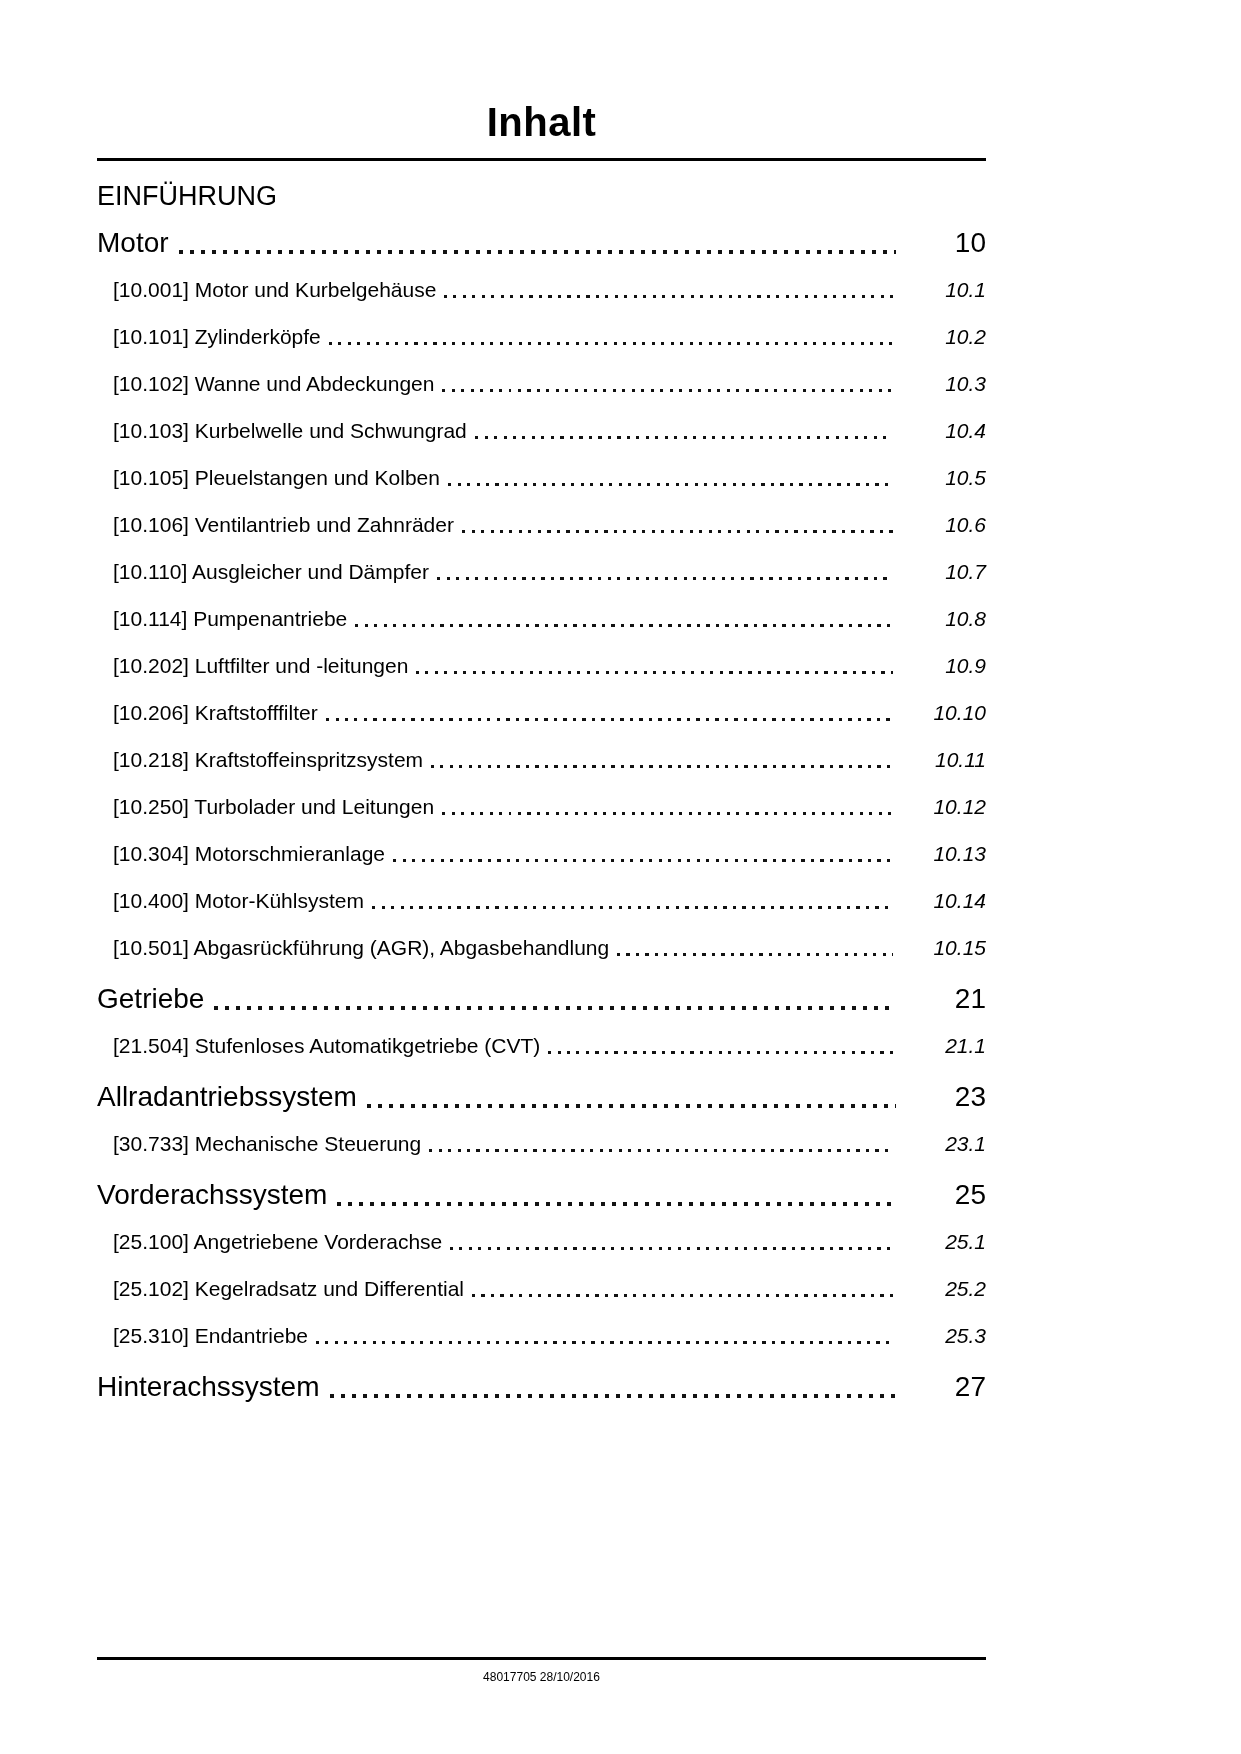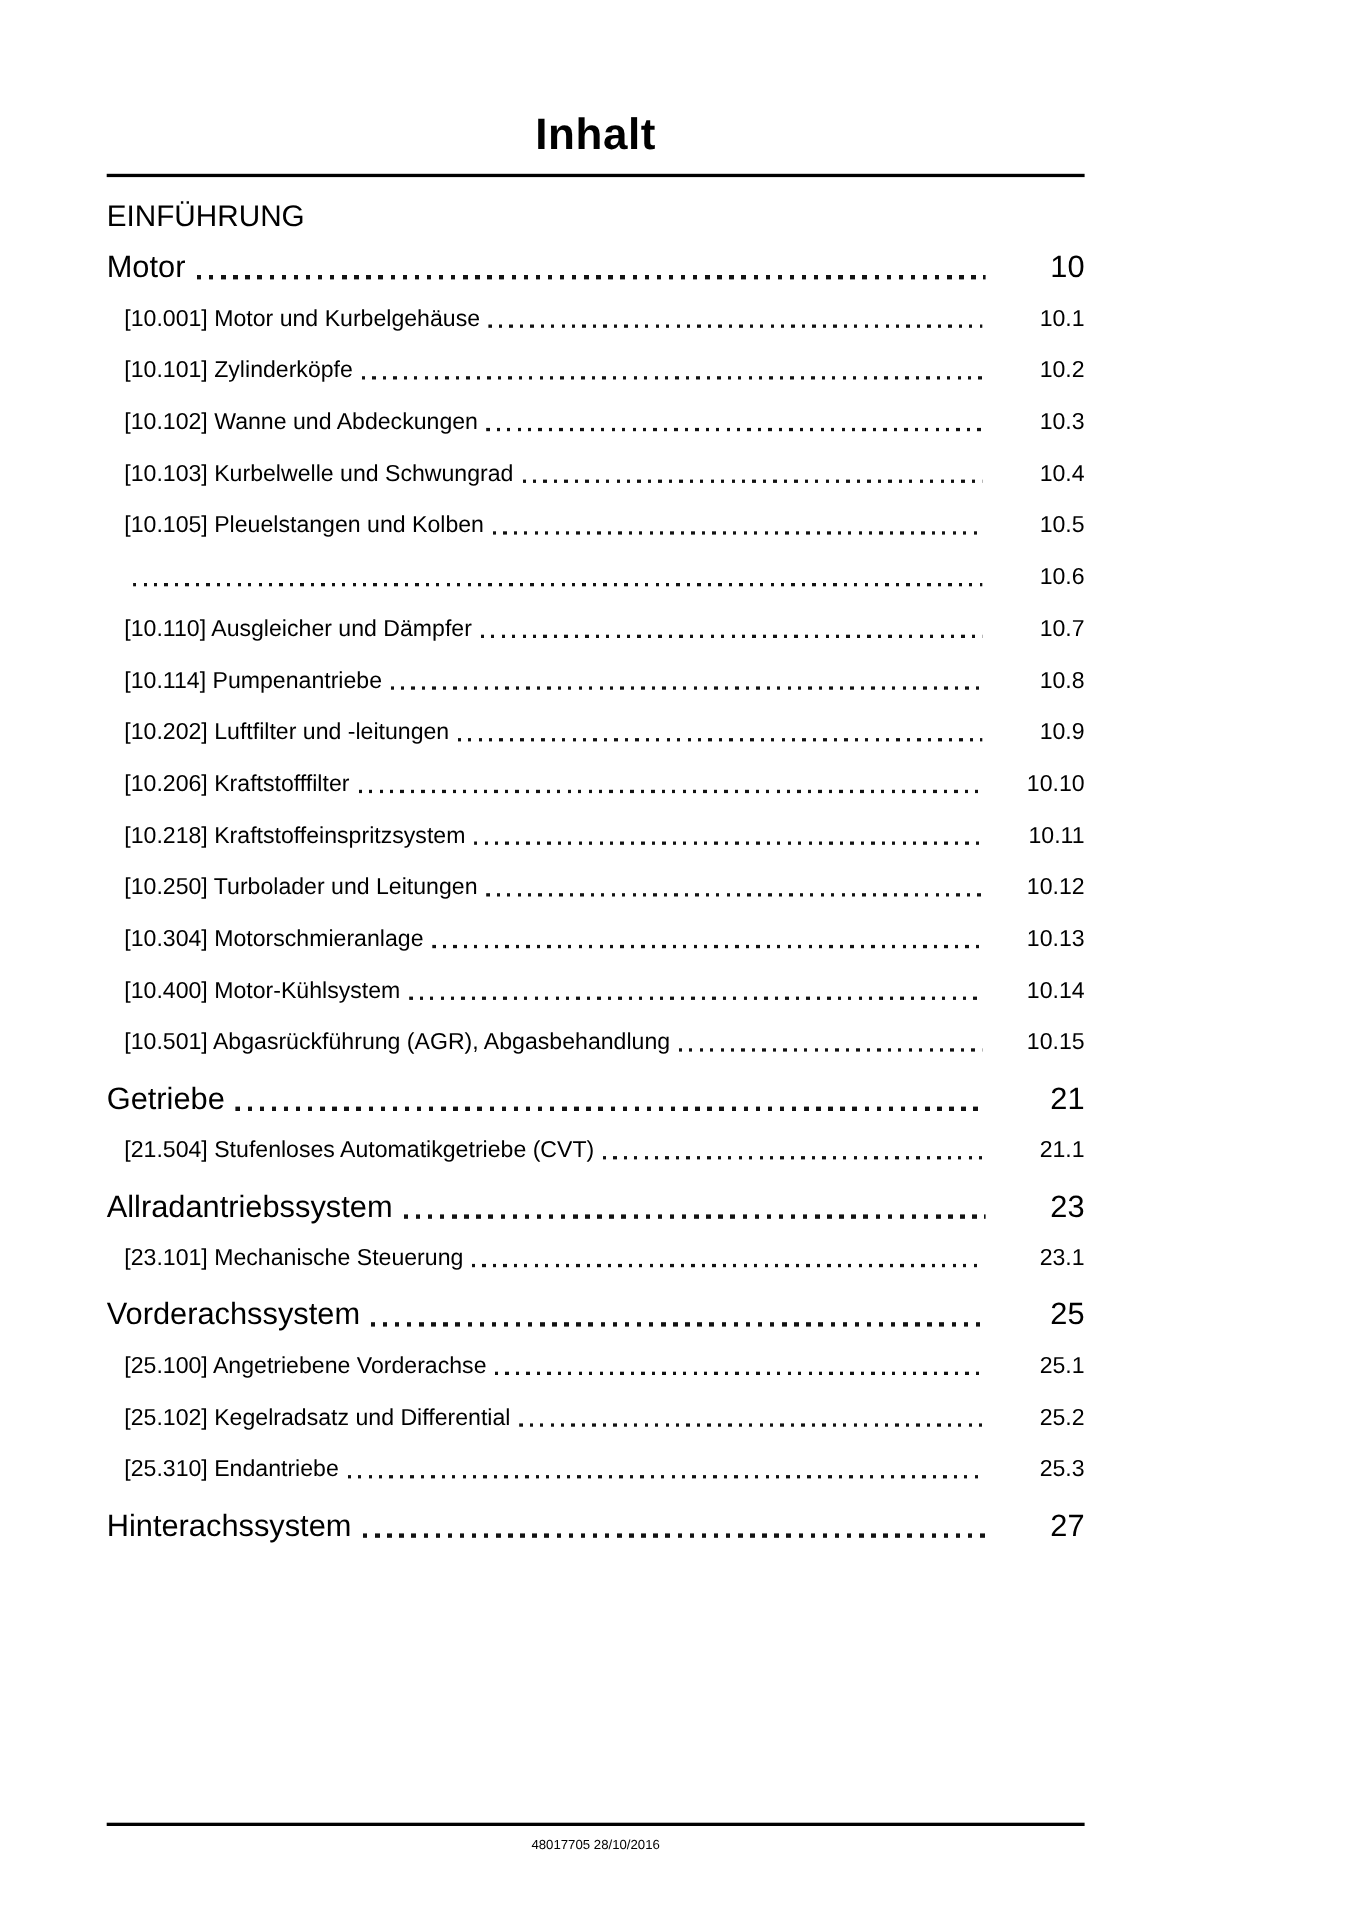--- a/index.html
+++ b/index.html
@@ -69,21 +69,21 @@
   .toc-row.section .leader {
     height: 4px;
     margin: 0 12px 6px 10px;
     background-image: repeating-linear-gradient(to right, #121212 0 4px, transparent 4px 11px);
   }
   .toc-page {
     white-space: nowrap;
     text-align: right;
     margin-left: 28px;
   }
-  .toc-row.entry .toc-page { min-width: 56px; }
+  .toc-row.entry .toc-page { min-width: 56px; font-style: italic; }
   .toc-row.section .toc-page { min-width: 50px; }
   .footer {
     position: absolute;
     left: 97px;
     right: 71px;
     top: 1657px;
   }
   .footer-rule {
     border: none;
     border-top: 3px solid #000;
@@ -130,20 +130,21 @@
           <span class="toc-label">[10.103] Kurbelwelle und Schwungrad</span>
           <span class="leader"></span>
           <span class="toc-page">10.4</span>
         </div>
         <div class="toc-row entry">
           <span class="toc-label">[10.105] Pleuelstangen und Kolben</span>
           <span class="leader"></span>
           <span class="toc-page">10.5</span>
         </div>
         <div class="toc-row entry">
+          <span class="toc-label">[10.106] Ventilantrieb und Zahnräder</span>
           <span class="leader"></span>
           <span class="toc-page">10.6</span>
         </div>
         <div class="toc-row entry">
           <span class="toc-label">[10.110] Ausgleicher und Dämpfer</span>
           <span class="leader"></span>
           <span class="toc-page">10.7</span>
         </div>
         <div class="toc-row entry">
           <span class="toc-label">[10.114] Pumpenantriebe</span>
@@ -194,21 +195,21 @@
           <span class="toc-label">[21.504] Stufenloses Automatikgetriebe (CVT)</span>
           <span class="leader"></span>
           <span class="toc-page">21.1</span>
         </div>
         <div class="toc-row section">
           <span class="toc-label">Allradantriebssystem</span>
           <span class="leader"></span>
           <span class="toc-page">23</span>
         </div>
         <div class="toc-row entry">
-          <span class="toc-label">[23.101] Mechanische Steuerung</span>
+          <span class="toc-label">[30.733] Mechanische Steuerung</span>
           <span class="leader"></span>
           <span class="toc-page">23.1</span>
         </div>
         <div class="toc-row section">
           <span class="toc-label">Vorderachssystem</span>
           <span class="leader"></span>
           <span class="toc-page">25</span>
         </div>
         <div class="toc-row entry">
           <span class="toc-label">[25.100] Angetriebene Vorderachse</span>

